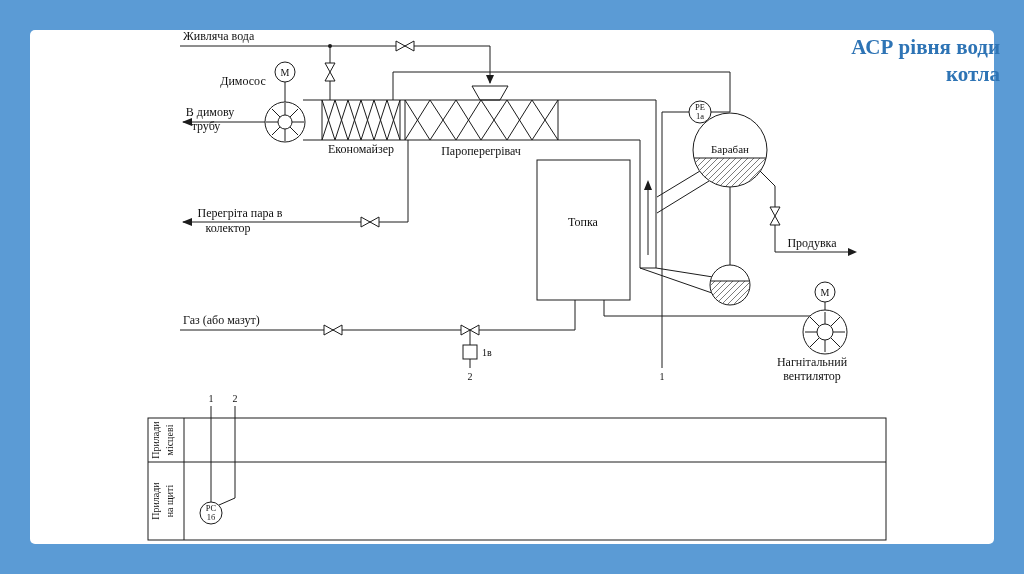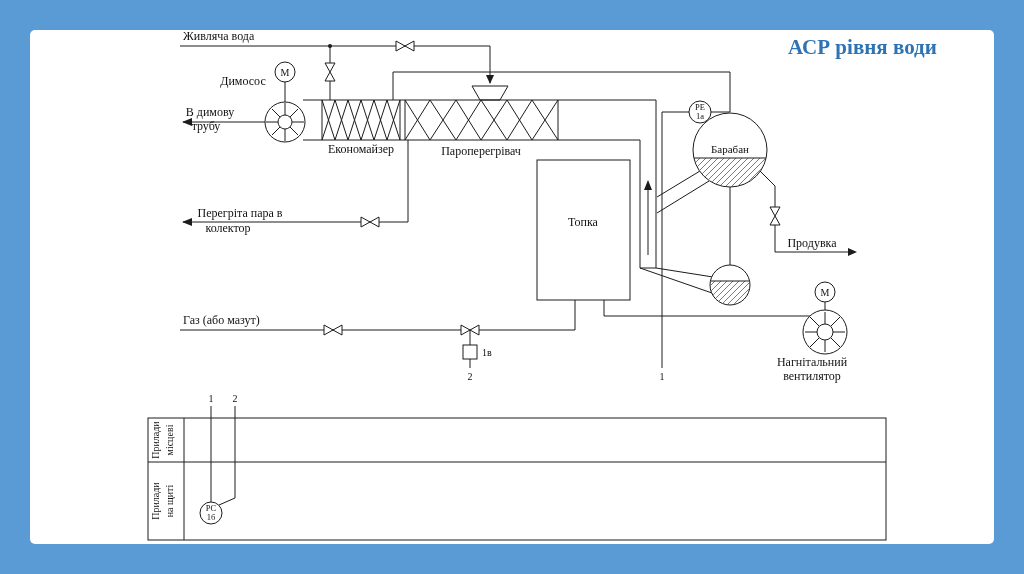--- a/index.html
+++ b/index.html
@@ -7,41 +7,42 @@
     width:1024px;height:574px;position:relative;overflow:hidden;
     background:#5b9bd5;
     font-family:"Liberation Serif", serif;
   }
   .panel{
     position:absolute;left:30px;top:30px;width:964px;height:514px;
     background:#ffffff;border-radius:5px;
   }
   .title{
     position:absolute;left:788px;top:34px;width:212px;
-    text-align:left;font-weight:bold;font-size:21px;line-height:1.28;
+    text-align:right;font-weight:bold;font-size:21px;line-height:1.28;
     color:#2e74b5;
   }
   svg{position:absolute;left:0;top:0;}
   .ln{stroke:#1c1c1c;stroke-width:1;fill:none;}
   .sym{stroke:#1c1c1c;stroke-width:1;fill:#ffffff;}
   .vv{stroke:#1c1c1c;stroke-width:1;fill:#ffffff;}
   .ah{fill:#1c1c1c;stroke:none;}
   .dot{fill:#1c1c1c;stroke:none;}
   text{fill:#111111;font-size:12px;font-family:"Liberation Serif",serif;}
   .small{font-size:8.5px;}
   .mid{font-size:10px;}
   .drm{font-size:11px;}
 </style>
 </head>
 <body>
 
 <div class="panel"></div>
 
 <div class="title">
   <div>АСР рівня води</div>
+  <div>котла</div>
 </div>
 
 <svg width="1024" height="574" viewBox="0 0 1024 574">
   <defs>
     <pattern id="hatch" width="6" height="6" patternUnits="userSpaceOnUse">
       <path d="M0,6 L6,0" stroke="#444" stroke-width="0.7"></path>
     </pattern>
     <clipPath id="drumClip">
         <circle cx="730" cy="150" r="36.5"></circle>
       </clipPath>

